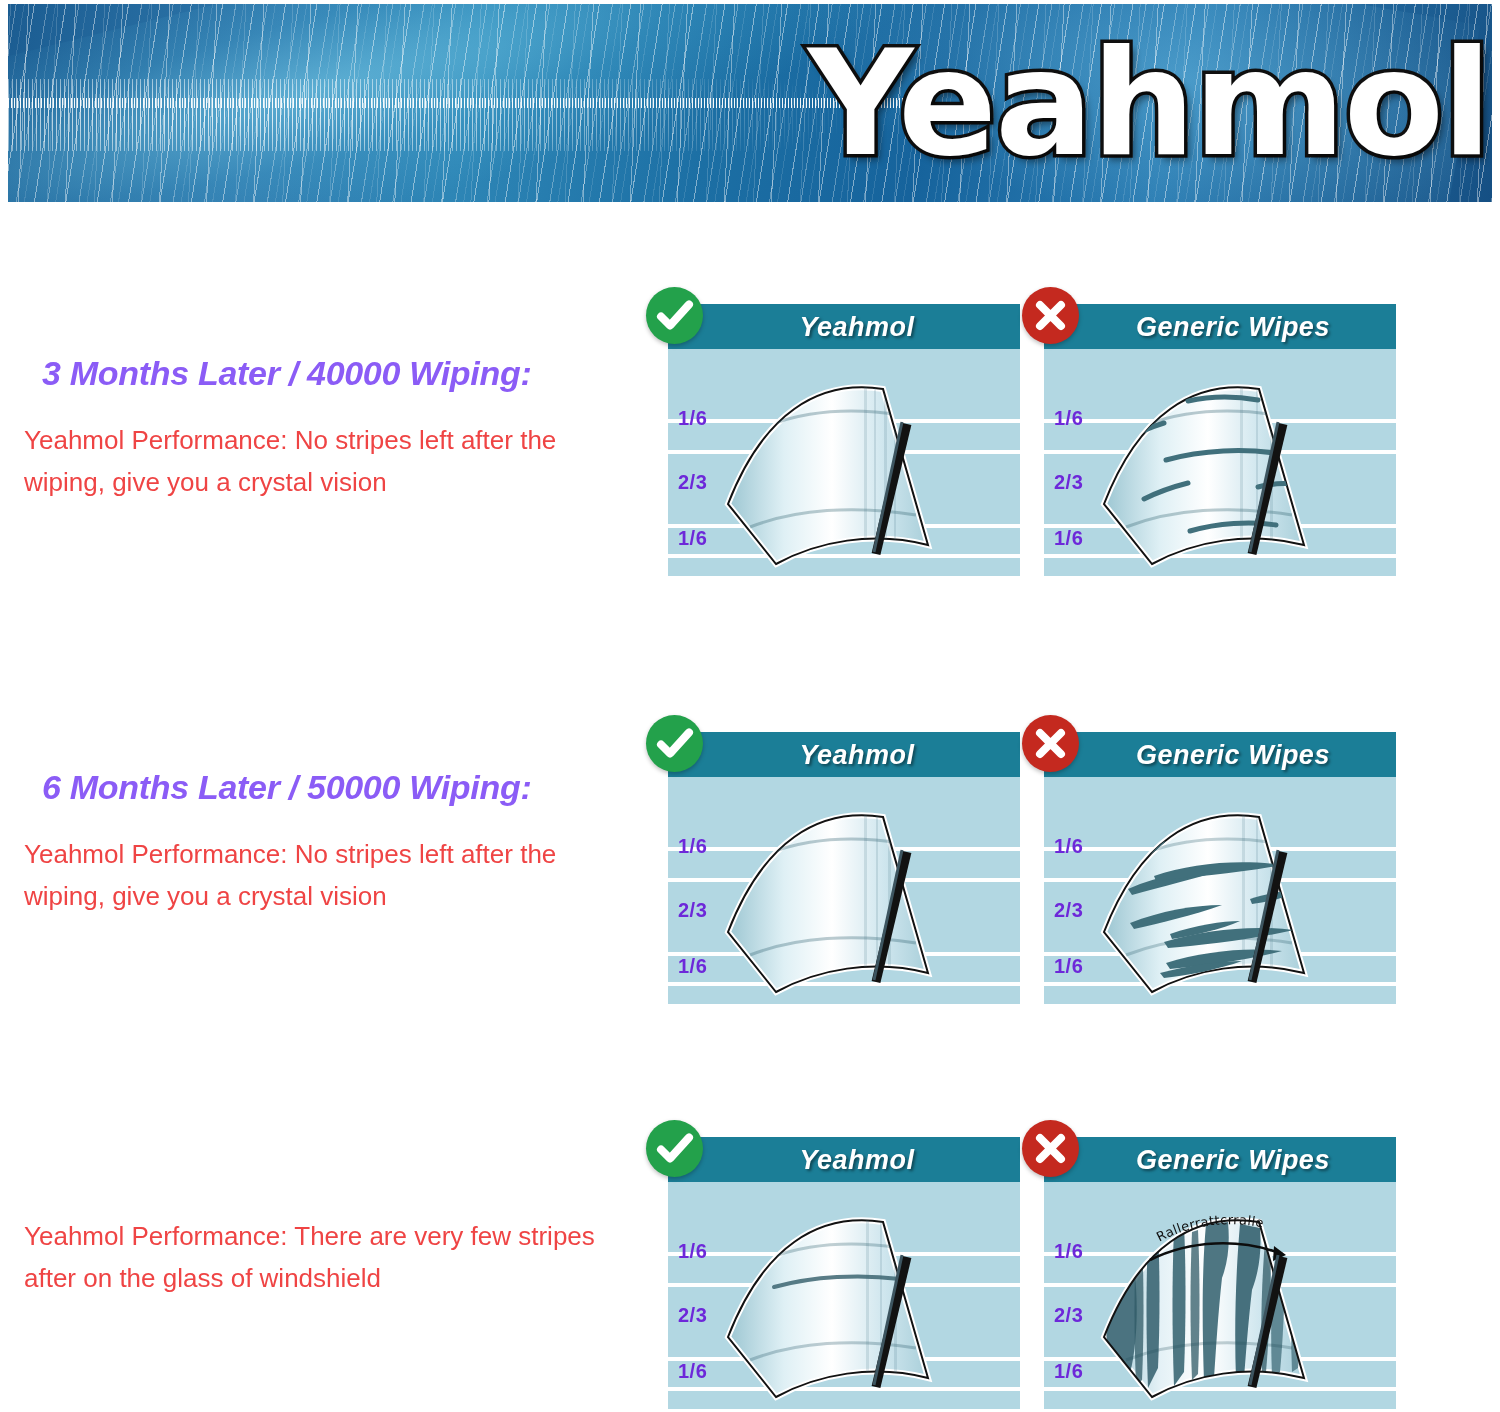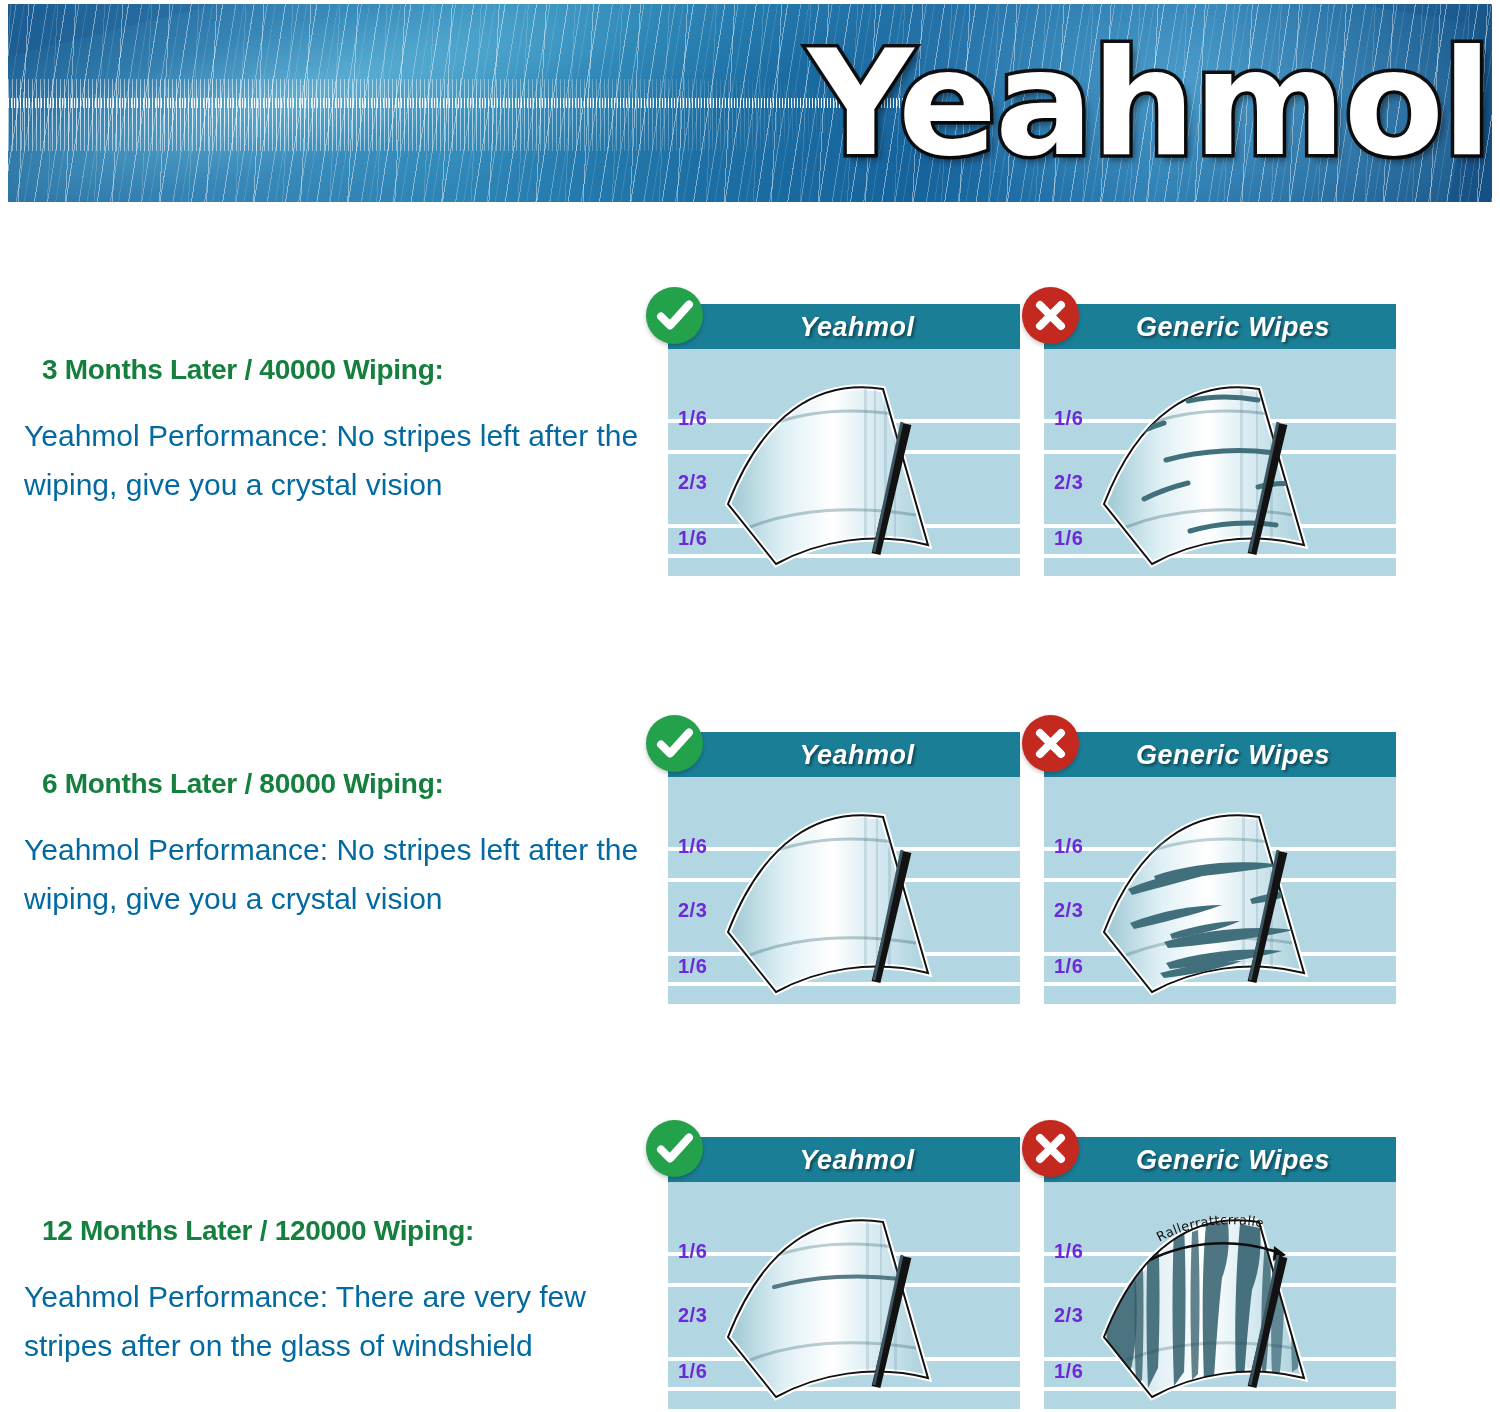--- a/index.html
+++ b/index.html
@@ -76,25 +76,25 @@
   .row-1{top:272px;}
   .row-2{top:700px;}
   .row-3{top:1105px;}
 
   .textblock{position:absolute;left:24px;width:620px;}
   .tb-1{top:82px;}
   .tb-2{top:68px;}
   .tb-3{top:110px;}
 
   .head{
-    font-size:28px;font-weight:bold;color:#15803d;
+    font-size:34px;font-weight:bold;font-style:italic;color:#8b5cf6;
     letter-spacing:-.3px;white-space:nowrap;margin:0 0 26px 18px;
   }
   .body{
-    font-size:30px;color:#0369a1;line-height:1.62;margin:0;
+    font-size:26px;color:#ef4444;line-height:1.62;margin:0;
   }
 
   
   .panel{position:absolute;width:352px;height:272px;}
   .p-left{left:668px;}
   .p-right{left:1044px;}
   .panel.row1{top:32px;}
 
   .panel-head{
     position:absolute;left:0;top:0;width:100%;height:45px;
@@ -255,21 +255,21 @@
       <div class="scale-label" style="top:58px">1/6</div>
       <div class="scale-label" style="top:122px">2/3</div>
       <div class="scale-label" style="top:178px">1/6</div>
     </div>
   </div>
 </div>
 
 <div class="row row-2">
 
   <div class="textblock tb-2">
-    <p class="head">6 Months Later / 80000 Wiping:</p>
+    <p class="head">6 Months Later / 50000 Wiping:</p>
     <p class="body">Yeahmol Performance: No stripes left after the wiping, give you a crystal vision</p>
   </div>
 
   <div class="panel p-left row1">
     <div class="badge ok">
       <svg viewBox="0 0 57 57">
           <path d="M15 29.5 L24 38.5 L43 17.5" fill="none" stroke="#fff" stroke-width="8" stroke-linecap="round" stroke-linejoin="round"></path>
         </svg>
     </div>
     <div class="panel-head">
@@ -375,21 +375,20 @@
       <div class="scale-label" style="top:58px">1/6</div>
       <div class="scale-label" style="top:122px">2/3</div>
       <div class="scale-label" style="top:178px">1/6</div>
     </div>
   </div>
 </div>
 
 <div class="row row-3">
 
   <div class="textblock tb-3">
-    <p class="head">12 Months Later / 120000 Wiping:</p>
     <p class="body">Yeahmol Performance: There are very few stripes after on the glass of windshield</p>
   </div>
 
   <div class="panel p-left row1">
     <div class="badge ok">
       <svg viewBox="0 0 57 57">
           <path d="M15 29.5 L24 38.5 L43 17.5" fill="none" stroke="#fff" stroke-width="8" stroke-linecap="round" stroke-linejoin="round"></path>
         </svg>
     </div>
     <div class="panel-head">

